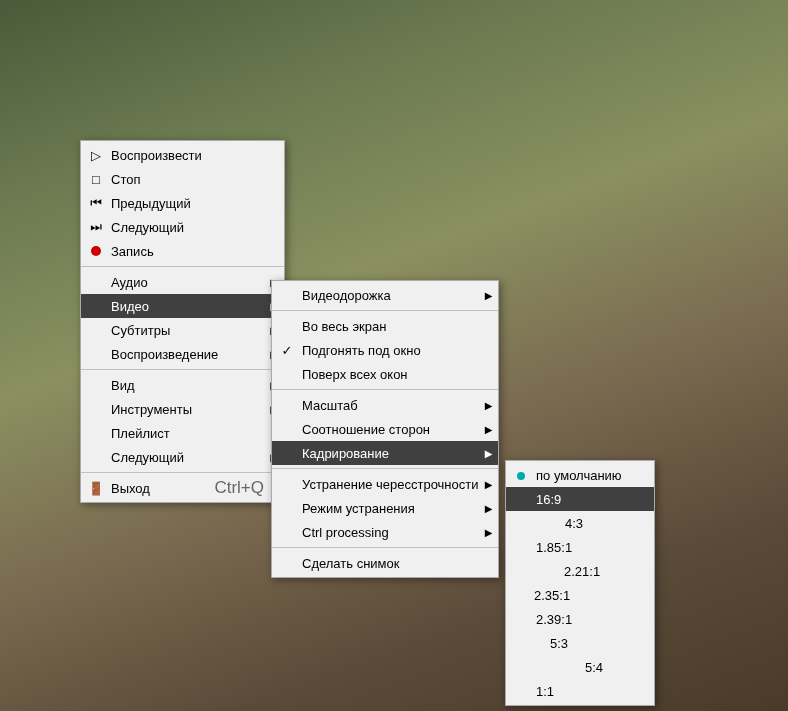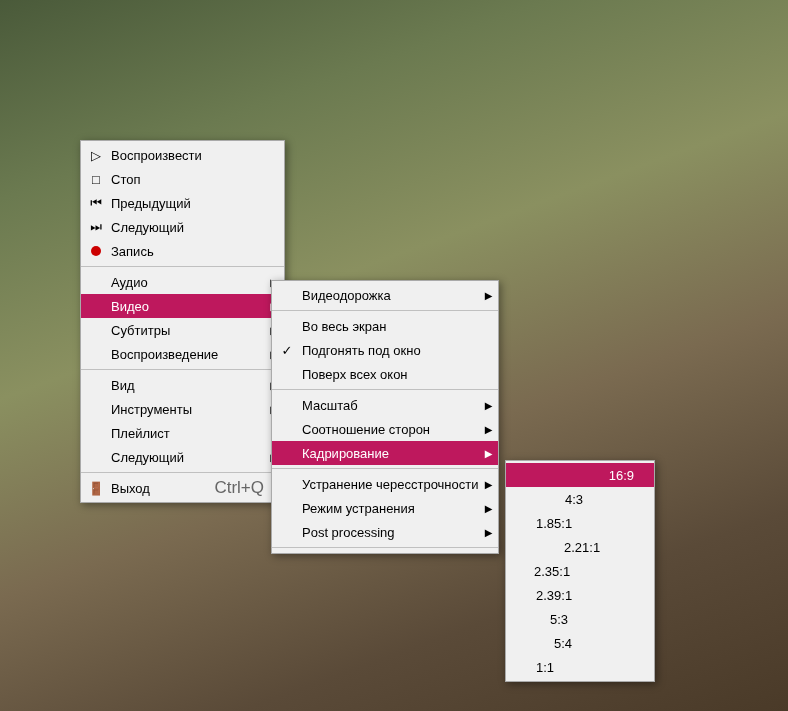--- a/index.html
+++ b/index.html
@@ -46,21 +46,21 @@
       align-items: center;
       padding: 4px 20px 4px 30px;
       cursor: default;
       white-space: nowrap;
       position: relative;
       color: #000;
       height: 24px;
     }
 
     .menu-item.highlighted {
-      background: #be185d;
+      background: #404040;
       color: #fff;
     }
 
     .menu-item .icon-left {
       position: absolute;
       left: 6px;
       width: 18px;
       text-align: center;
     }
 
@@ -220,47 +220,54 @@
   <div class="menu-separator"></div>
   <div class="menu-item">
     <span>Устранение чересстрочности</span>
     <span class="arrow-right">▶</span>
   </div>
   <div class="menu-item">
     <span>Режим устранения</span>
     <span class="arrow-right">▶</span>
   </div>
   <div class="menu-item">
-    <span>Post processing</span>
-    <span class="arrow-right">▶</span>
-  </div>
-  <div class="menu-separator"></div>
+    <span>Ctrl processing</span>
+    <span class="arrow-right">▶</span>
+  </div>
+  <div class="menu-separator"></div>
+  <div class="menu-item">
+    <span>Сделать снимок</span>
+  </div>
 </div>
 
 <div class="menu" id="menu3">
-  <div class="menu-item highlighted" style="padding-left: 30px; justify-content: flex-end;">
+  <div class="menu-item">
+    <span class="icon-left"><span class="dot-icon"></span></span>
+    <span>по умолчанию</span>
+  </div>
+  <div class="menu-item highlighted" style="padding-left: 30px;">
     <span>16:9</span>
   </div>
   <div class="menu-item" style="padding-left: 30px; margin-left: 29px;">
     <span>4:3</span>
   </div>
   <div class="menu-item" style="padding-left: 30px;">
     <span>1.85:1</span>
   </div>
   <div class="menu-item" style="padding-left: 30px; margin-left: 28px;">
     <span>2.21:1</span>
   </div>
   <div class="menu-item" style="padding-left: 28px;">
     <span>2.35:1</span>
   </div>
   <div class="menu-item" style="padding-left: 30px;">
     <span>2.39:1</span>
   </div>
   <div class="menu-item" style="padding-left: 44px;">
     <span>5:3</span>
   </div>
-  <div class="menu-item" style="padding-left: 48px;">
+  <div class="menu-item" style="padding-left: 48px; justify-content: center;">
     <span>5:4</span>
   </div>
   <div class="menu-item" style="padding-left: 30px;">
     <span>1:1</span>
   </div>
 </div>
 
 </body></html>

